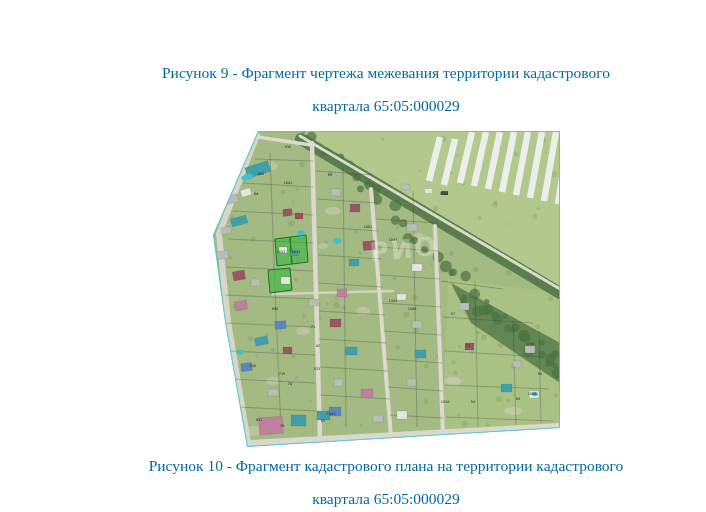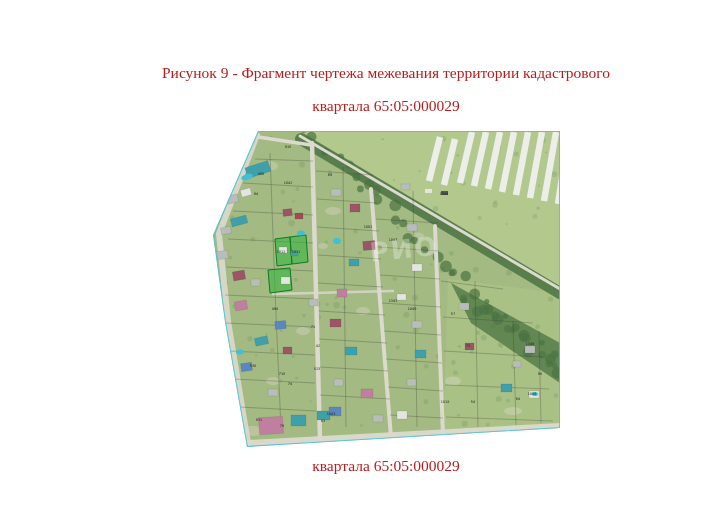--- a/index.html
+++ b/index.html
@@ -1,18 +1,18 @@
 <!DOCTYPE html>
 <html><head>
 <meta charset="utf-8">
 <style>
   html,body{margin:0;padding:0;background:#fff;}
   .page{position:relative;width:706px;height:512px;background:#fff;overflow:hidden;
         font-family:"Liberation Serif","DejaVu Serif",serif;}
-  .caption{position:absolute;left:66px;width:640px;text-align:center;color:#b91c1c;
+  .caption{position:absolute;left:66px;width:640px;text-align:center;color:#0369a1;
            font-size:15.5px;line-height:33px;}
   .cap-top{top:56px;}
   .cap-bottom{top:449px;}
   .map-wrap{position:absolute;left:213px;top:131px;width:347px;height:321px;}
   .map-wrap svg{display:block;width:347px;height:321px;}
 </style>
 </head>
 <body>
 
 <div class="page">
@@ -347,16 +347,17 @@
           <text x="69" y="296" font-size="3.4" fill="#1d1d1d" text-anchor="middle" font-family="&quot;DejaVu Sans&quot;, sans-serif">79</text>
           <text x="110" y="291" font-size="3.4" fill="#1d1d1d" text-anchor="middle" font-family="&quot;DejaVu Sans&quot;, sans-serif">83</text>
           <text x="118" y="284" font-size="3.4" fill="#1d1d1d" text-anchor="middle" font-family="&quot;DejaVu Sans&quot;, sans-serif">1043</text>
           <text x="192" y="127" font-size="26" fill="#ffffff" opacity="0.3" font-weight="bold" text-anchor="middle" letter-spacing="2" font-family="&quot;DejaVu Sans&quot;, sans-serif" transform="rotate(-6 192 127)">РИО</text>
           <polygon points="45,0 347,0 347,297 34,316 12,191 0,104" fill="none" stroke="#4cc4da" stroke-width="2" opacity="0.9"></polygon>
         </g>
       </svg>
   </div>
 
   <div class="caption cap-bottom">
+    <div>Рисунок 10 - Фрагмент кадастрового плана на территории кадастрового</div>
     <div>квартала 65:05:000029</div>
   </div>
 
 </div>
 
 </body></html>

